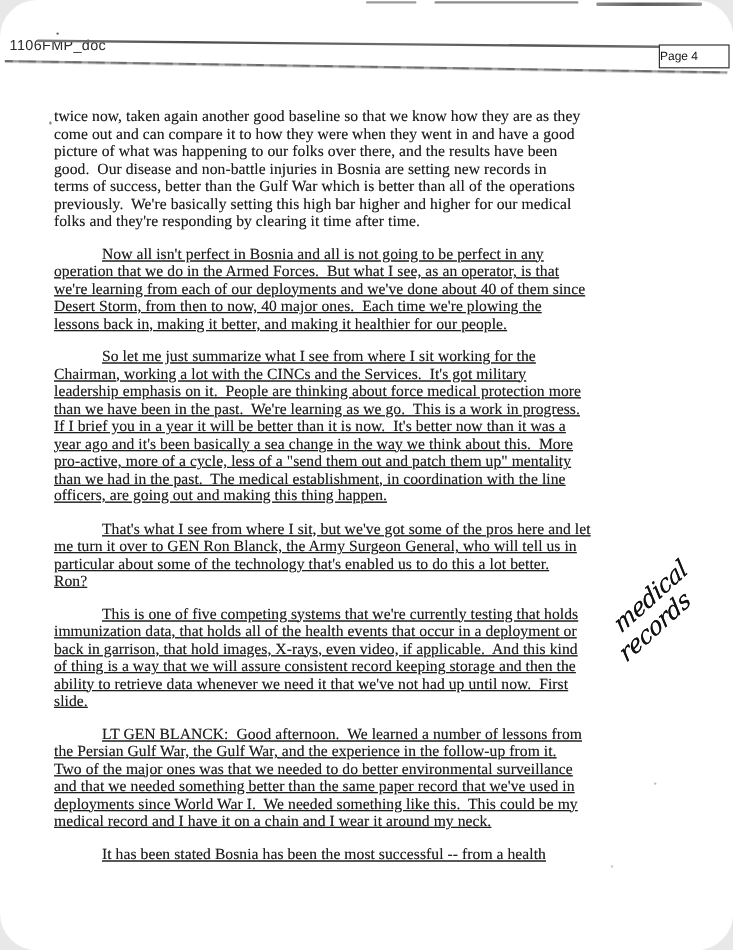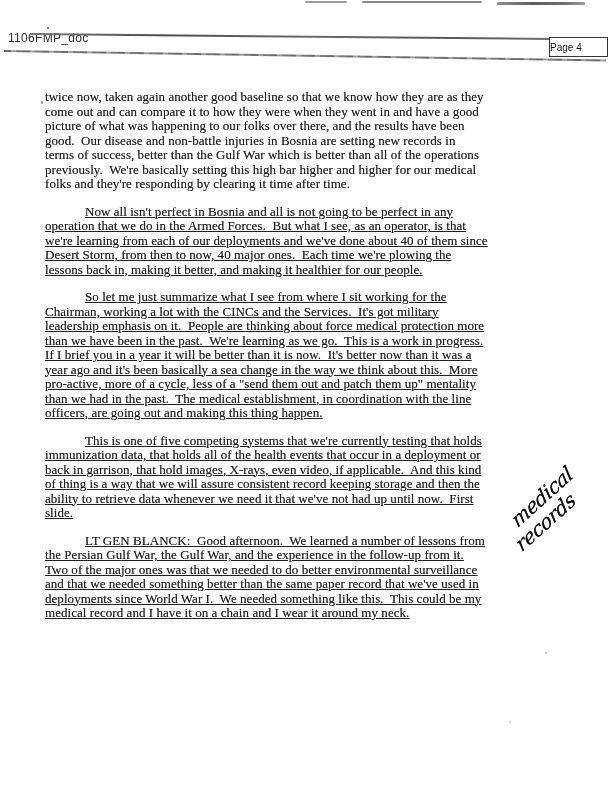--- a/index.html
+++ b/index.html
@@ -4,20 +4,21 @@
 <style>
   html, body { margin: 0; padding: 0; background: #e8e8e8; }
   .page {
     position: relative;
     width: 611px;
     height: 792px;
     background: #ffffff;
     overflow: hidden;
     font-family: "Liberation Serif", "DejaVu Serif", serif;
     color: #1f1f1f;
+    border-radius: 31px;
   }
 
   
   .artifact { position: absolute; border-radius: 1px; }
   .artifact.a1 { left: 305px; top: 1px; width: 42px;  height: 2px;   background: #9c9c9c; }
   .artifact.a2 { left: 362px; top: 1px; width: 120px; height: 2.2px; background: #8b8b8b; }
   .artifact.a3 { left: 497px; top: 2px; width: 88px;  height: 3px;
                  background: linear-gradient(90deg,#8f8f8f,#5f5f5f 40%,#6e6e6e 75%,#9a9a9a); }
   .speck { position: absolute; background: #666; border-radius: 50%; }
   .speck.s1 { left: 47px;  top: 27px;  width: 2px; height: 2px; }
@@ -110,32 +111,37 @@
 lessons back in, making it better, and making it healthier for our people.</p>
     <p class="para indent">So let me just summarize what I see from where I sit working for the
 Chairman, working a lot with the CINCs and the Services.  It's got military
 leadership emphasis on it.  People are thinking about force medical protection more
 than we have been in the past.  We're learning as we go.  This is a work in progress.
 If I brief you in a year it will be better than it is now.  It's better now than it was a
 year ago and it's been basically a sea change in the way we think about this.  More
 pro-active, more of a cycle, less of a "send them out and patch them up" mentality
 than we had in the past.  The medical establishment, in coordination with the line
 officers, are going out and making this thing happen.</p>
+    <p class="para indent">That's what I see from where I sit, but we've got some of the pros here and let
+me turn it over to GEN Ron Blanck, the Army Surgeon General, who will tell us in
+particular about some of the technology that's enabled us to do this a lot better.
+Ron?</p>
     <p class="para indent">This is one of five competing systems that we're currently testing that holds
 immunization data, that holds all of the health events that occur in a deployment or
 back in garrison, that hold images, X-rays, even video, if applicable.  And this kind
 of thing is a way that we will assure consistent record keeping storage and then the
 ability to retrieve data whenever we need it that we've not had up until now.  First
 slide.</p>
     <p class="para indent">LT GEN BLANCK:  Good afternoon.  We learned a number of lessons from
 the Persian Gulf War, the Gulf War, and the experience in the follow-up from it.
 Two of the major ones was that we needed to do better environmental surveillance
 and that we needed something better than the same paper record that we've used in
 deployments since World War I.  We needed something like this.  This could be my
 medical record and I have it on a chain and I wear it around my neck.</p>
+    <p class="para indent">It has been stated Bosnia has been the most successful -- from a health</p>
   </div>
 
   <div class="handwriting">
     <span class="hw-word w1">medical</span>
     <span class="hw-word w2">records</span>
   </div>
 
 </div>
 
 </body></html>

